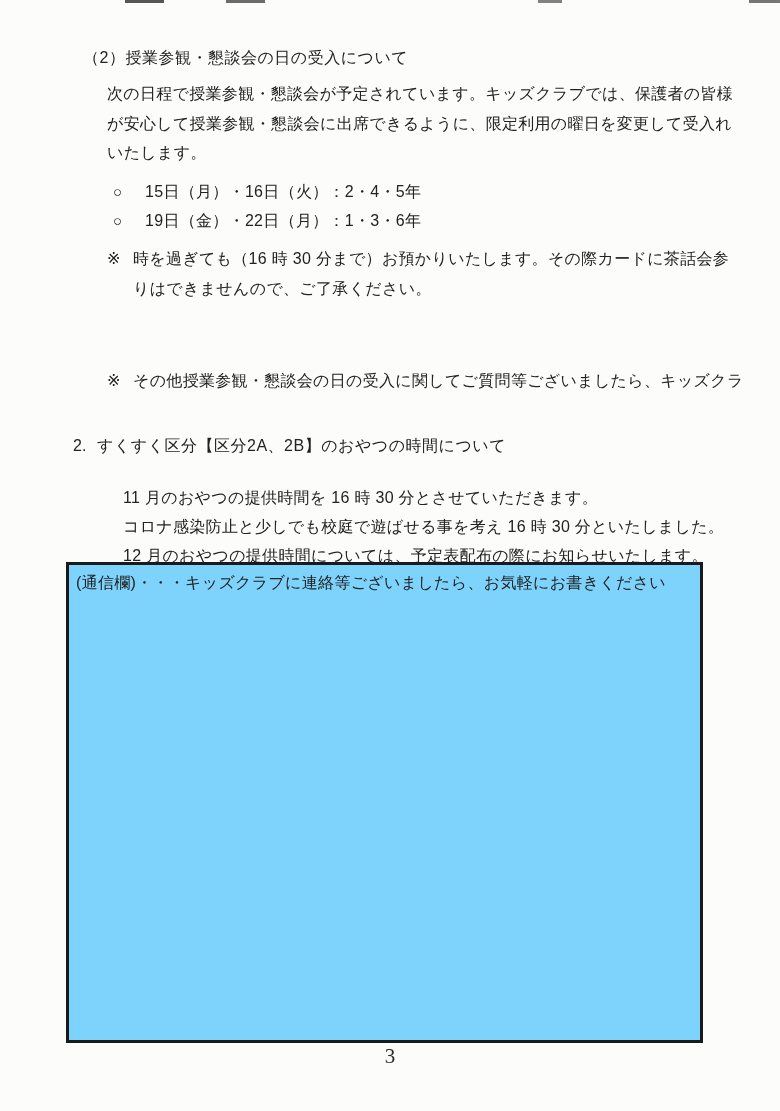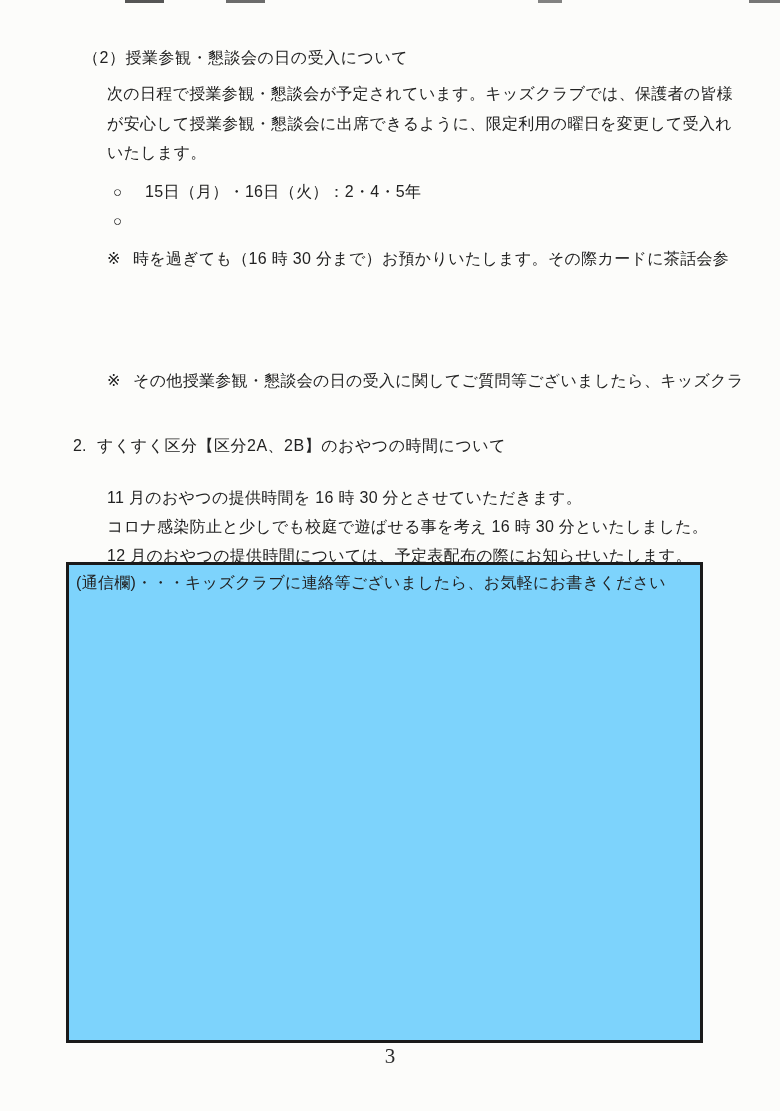--- a/index.html
+++ b/index.html
@@ -73,43 +73,45 @@
   <div class="line">いたします。</div>
 </div>
 
 <div class="abs" style="left:113px; top:177px;">
   <div class="bullet-row">
     <span class="bullet-glyph">○</span>
     <span class="bullet-text">15日（月）・16日（火）：2・4・5年</span>
   </div>
   <div class="bullet-row">
     <span class="bullet-glyph">○</span>
+    <span class="bullet-text">19日（金）・22日（月）：1・3・6年</span>
   </div>
 </div>
 
 <div class="abs flex-row" style="left:107px; top:244px;">
   <span class="note-marker">※</span>
   <span class="note-lines">
     <span class="line" style="display:block;text-align:right;">時を過ぎても（16 時 30 分まで）お預かりいたします。その際カードに茶話会参</span>
+    <span class="line" style="display:block;">りはできませんので、ご了承ください。</span>
   </span>
 </div>
 
 <div class="abs flex-row" style="left:107px; top:366px;">
   <span class="note-marker">※</span>
   <span class="note-lines">
     <span class="line" style="display:block;">その他授業参観・懇談会の日の受入に関してご質問等ございましたら、キッズクラ</span>
   </span>
 </div>
 
 <div class="abs flex-row" style="left:73px; top:434px;">
   <span class="sec2-num">2.</span>
   <span class="sec2-title">すくすく区分【区分2A、2B】のおやつの時間について</span>
 </div>
 
-<div class="abs" style="left:107px; top:483px;">
+<div class="abs" style="left:123px; top:483px;">
   <div class="line" style="line-height:29px;">11 月のおやつの提供時間を 16 時 30 分とさせていただきます。</div>
   <div class="line" style="line-height:29px;">コロナ感染防止と少しでも校庭で遊ばせる事を考え 16 時 30 分といたしました。</div>
   <div class="line" style="line-height:29px;">12 月のおやつの提供時間については、予定表配布の際にお知らせいたします。</div>
 </div>
 
 <div class="abs comment-box">
   <div class="comment-box-label">(通信欄)・・・キッズクラブに連絡等ございましたら、お気軽にお書きください</div>
 </div>
 
 <div class="abs page-number">3</div>

